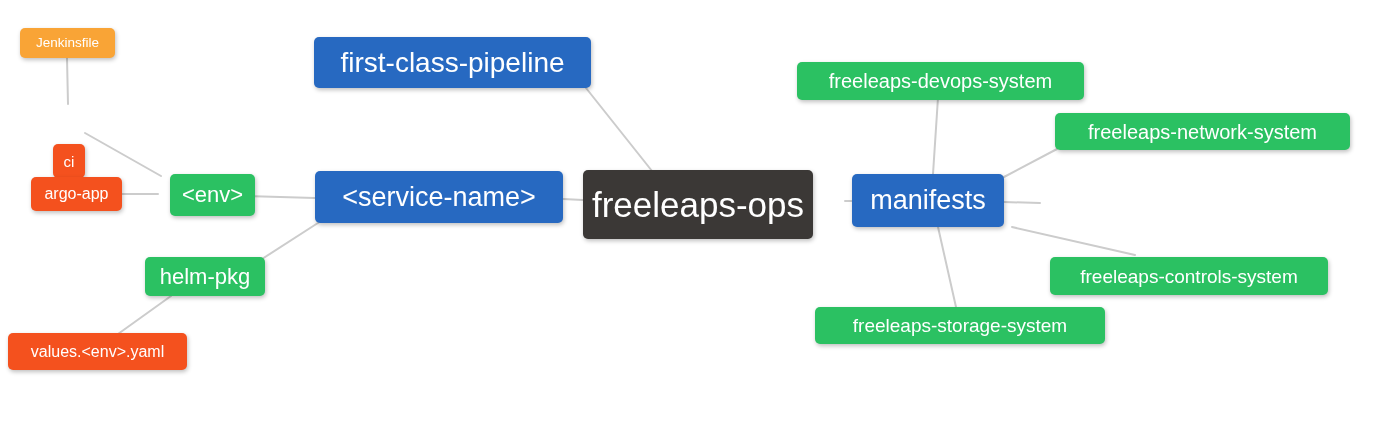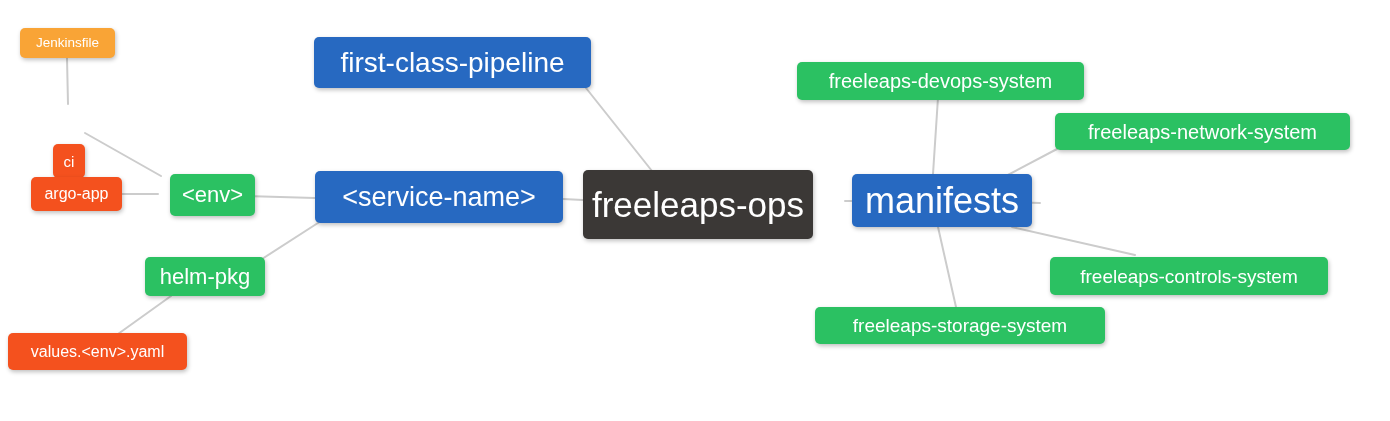--- a/index.html
+++ b/index.html
@@ -47,21 +47,21 @@
 
   .n-jenkinsfile { left: 20px;  top: 28px;  width: 95px;  height: 30px; font-size: 13.5px; }
   .n-ci          { left: 53px;  top: 104px; width: 32px;  height: 34px; font-size: 15px; margin-top: 40px; }
   .n-argo        { left: 31px;  top: 177px; width: 91px;  height: 34px; font-size: 16px; }
   .n-env         { left: 170px; top: 174px; width: 85px;  height: 42px; font-size: 22px; }
   .n-helm        { left: 145px; top: 257px; width: 120px; height: 39px; font-size: 22px; }
   .n-values      { left: 8px;   top: 333px; width: 179px; height: 37px; font-size: 16px; }
   .n-fcp         { left: 314px; top: 37px;  width: 277px; height: 51px; font-size: 28px; }
   .n-service     { left: 315px; top: 171px; width: 248px; height: 52px; font-size: 27px; }
   .n-ops         { left: 583px; top: 170px; width: 230px; height: 69px; font-size: 35px; }
-  .n-manifests   { left: 852px; top: 174px; width: 180px; height: 53px; font-size: 36px; }
+  .n-manifests   { left: 852px; top: 174px; width: 152px; height: 53px; font-size: 27px; }
   .n-devops      { left: 797px; top: 29px;  width: 287px; height: 38px; font-size: 20px; margin-top: 33px; }
   .n-network     { left: 1055px;top: 113px; width: 295px; height: 37px; font-size: 20px; }
   .n-monitoring  { left: 1040px;top: 185px; width: 307px; height: 38px; font-size: 20px; }
   .n-controls    { left: 1050px;top: 257px; width: 278px; height: 38px; font-size: 19px; }
   .n-storage     { left: 815px; top: 307px; width: 290px; height: 37px; font-size: 19px; }
 </style>
 </head>
 <body>
 
 <div class="canvas">

